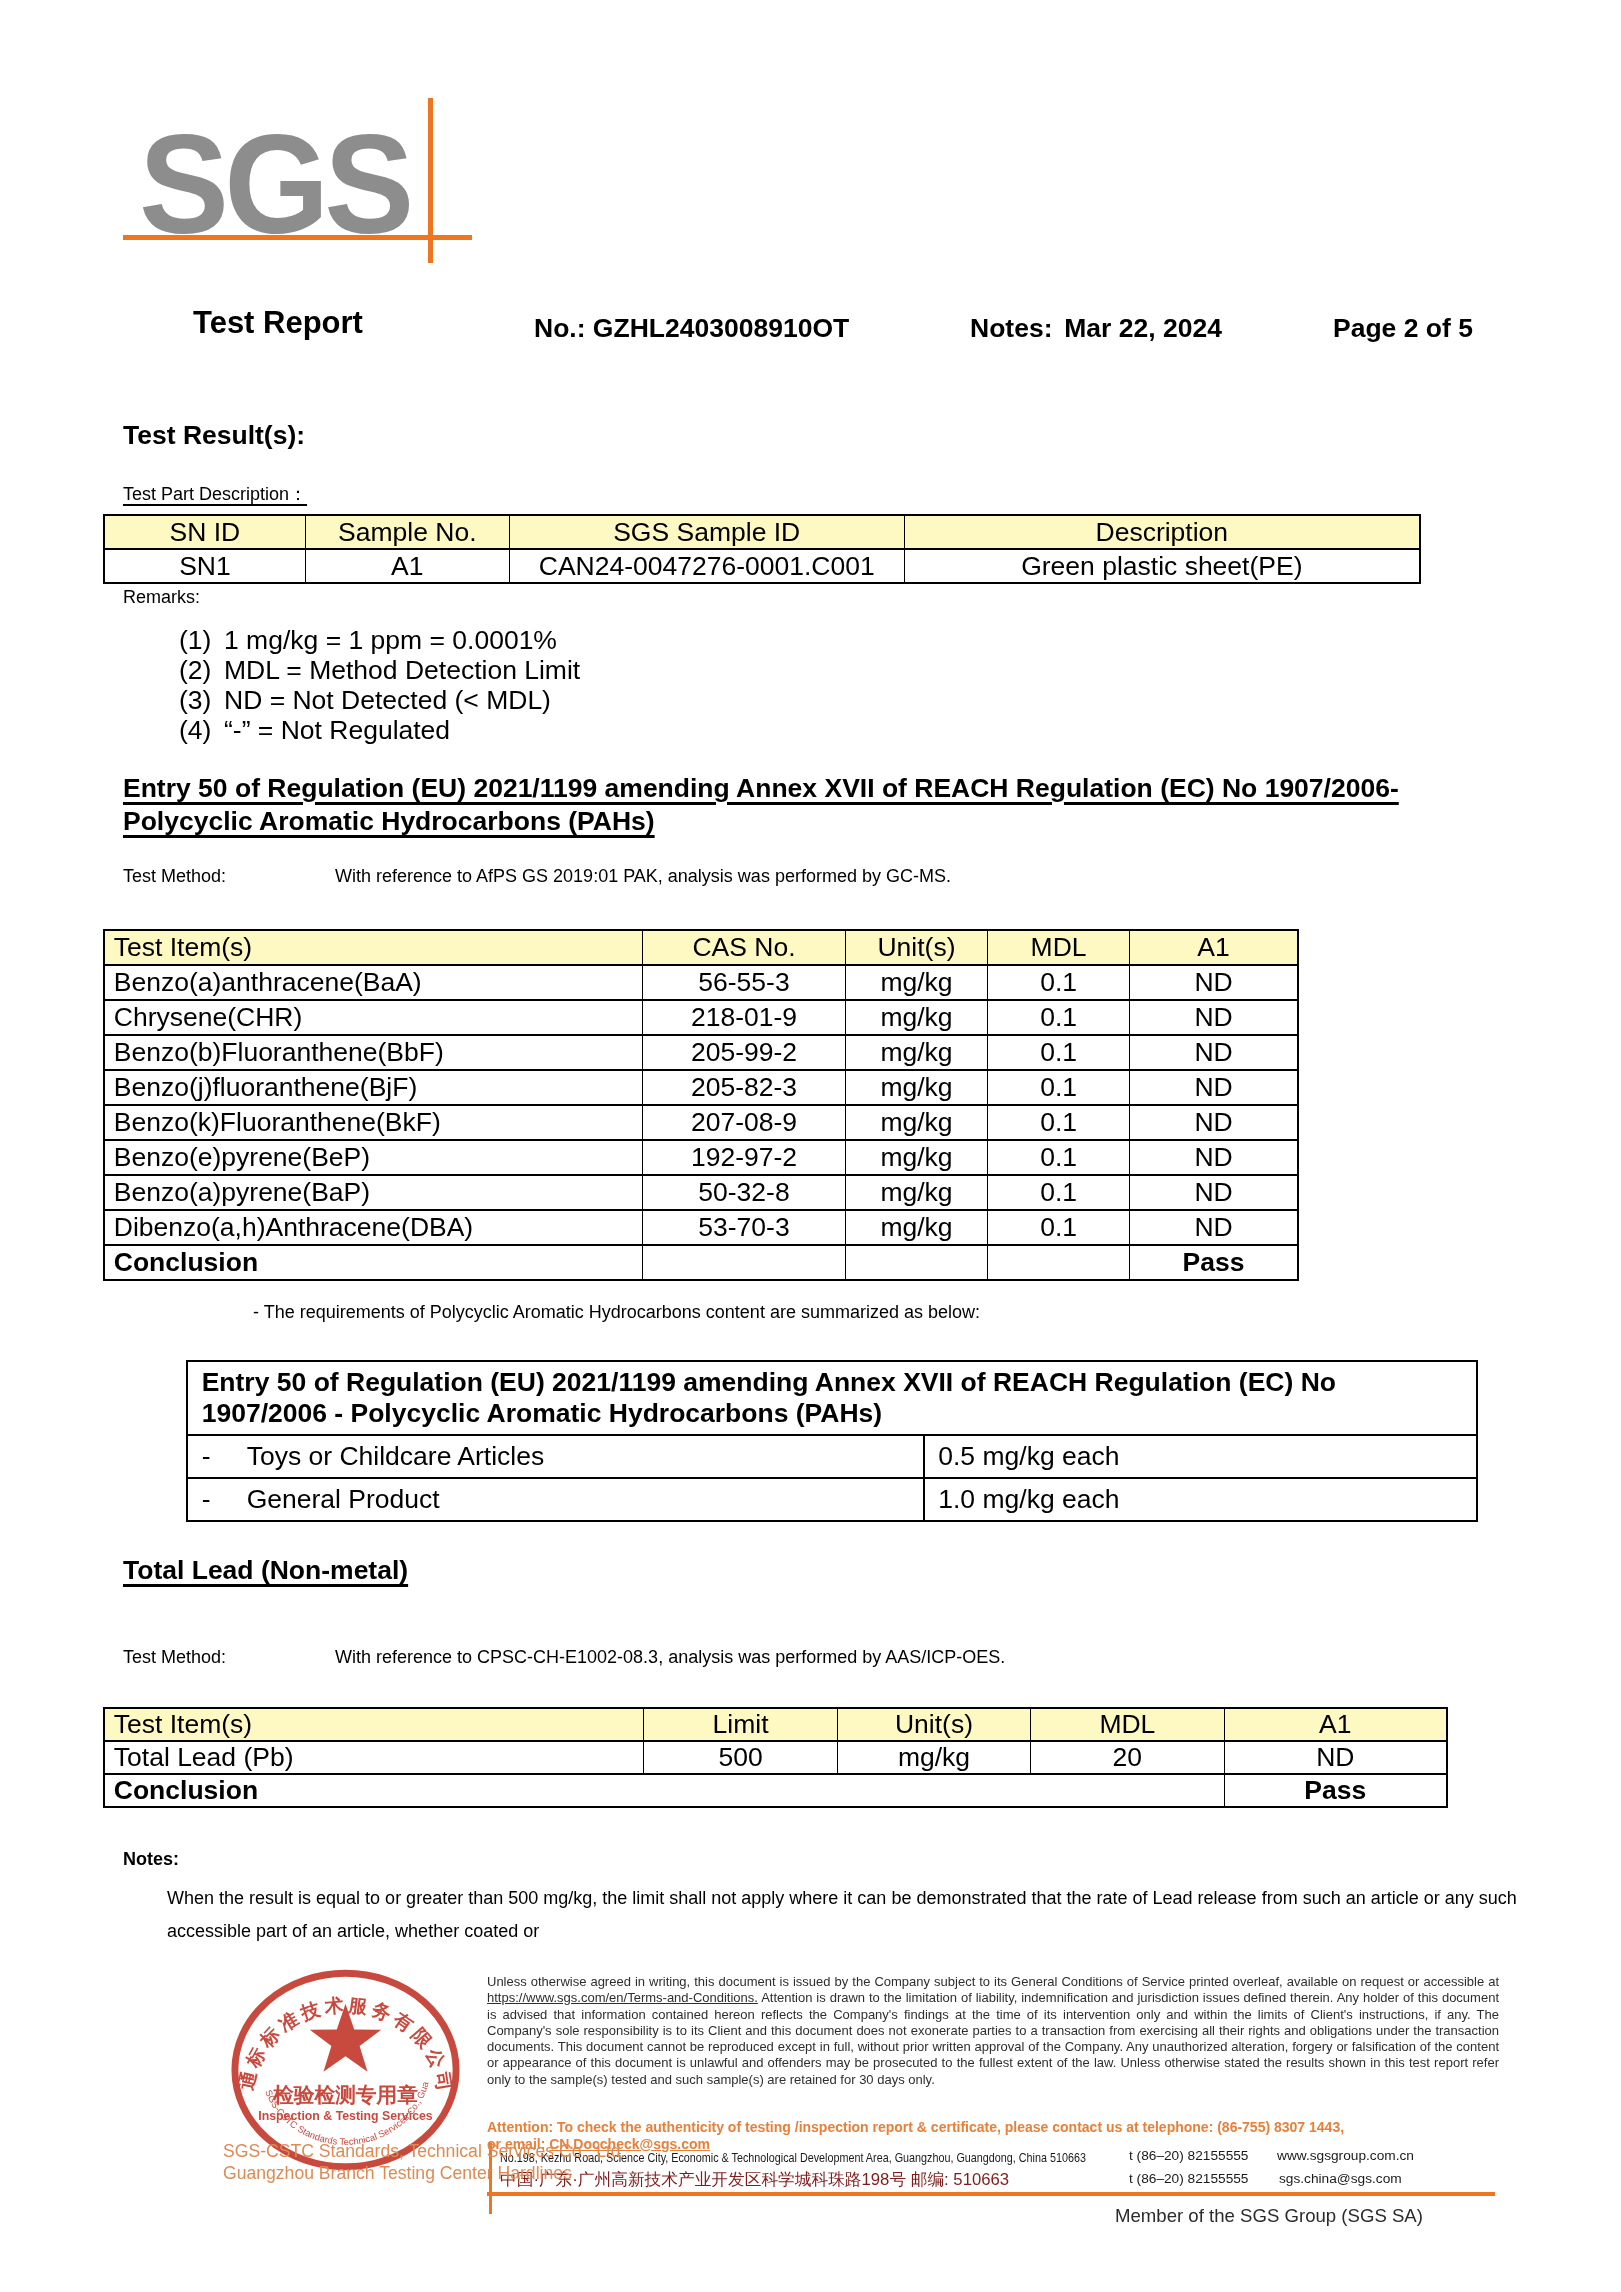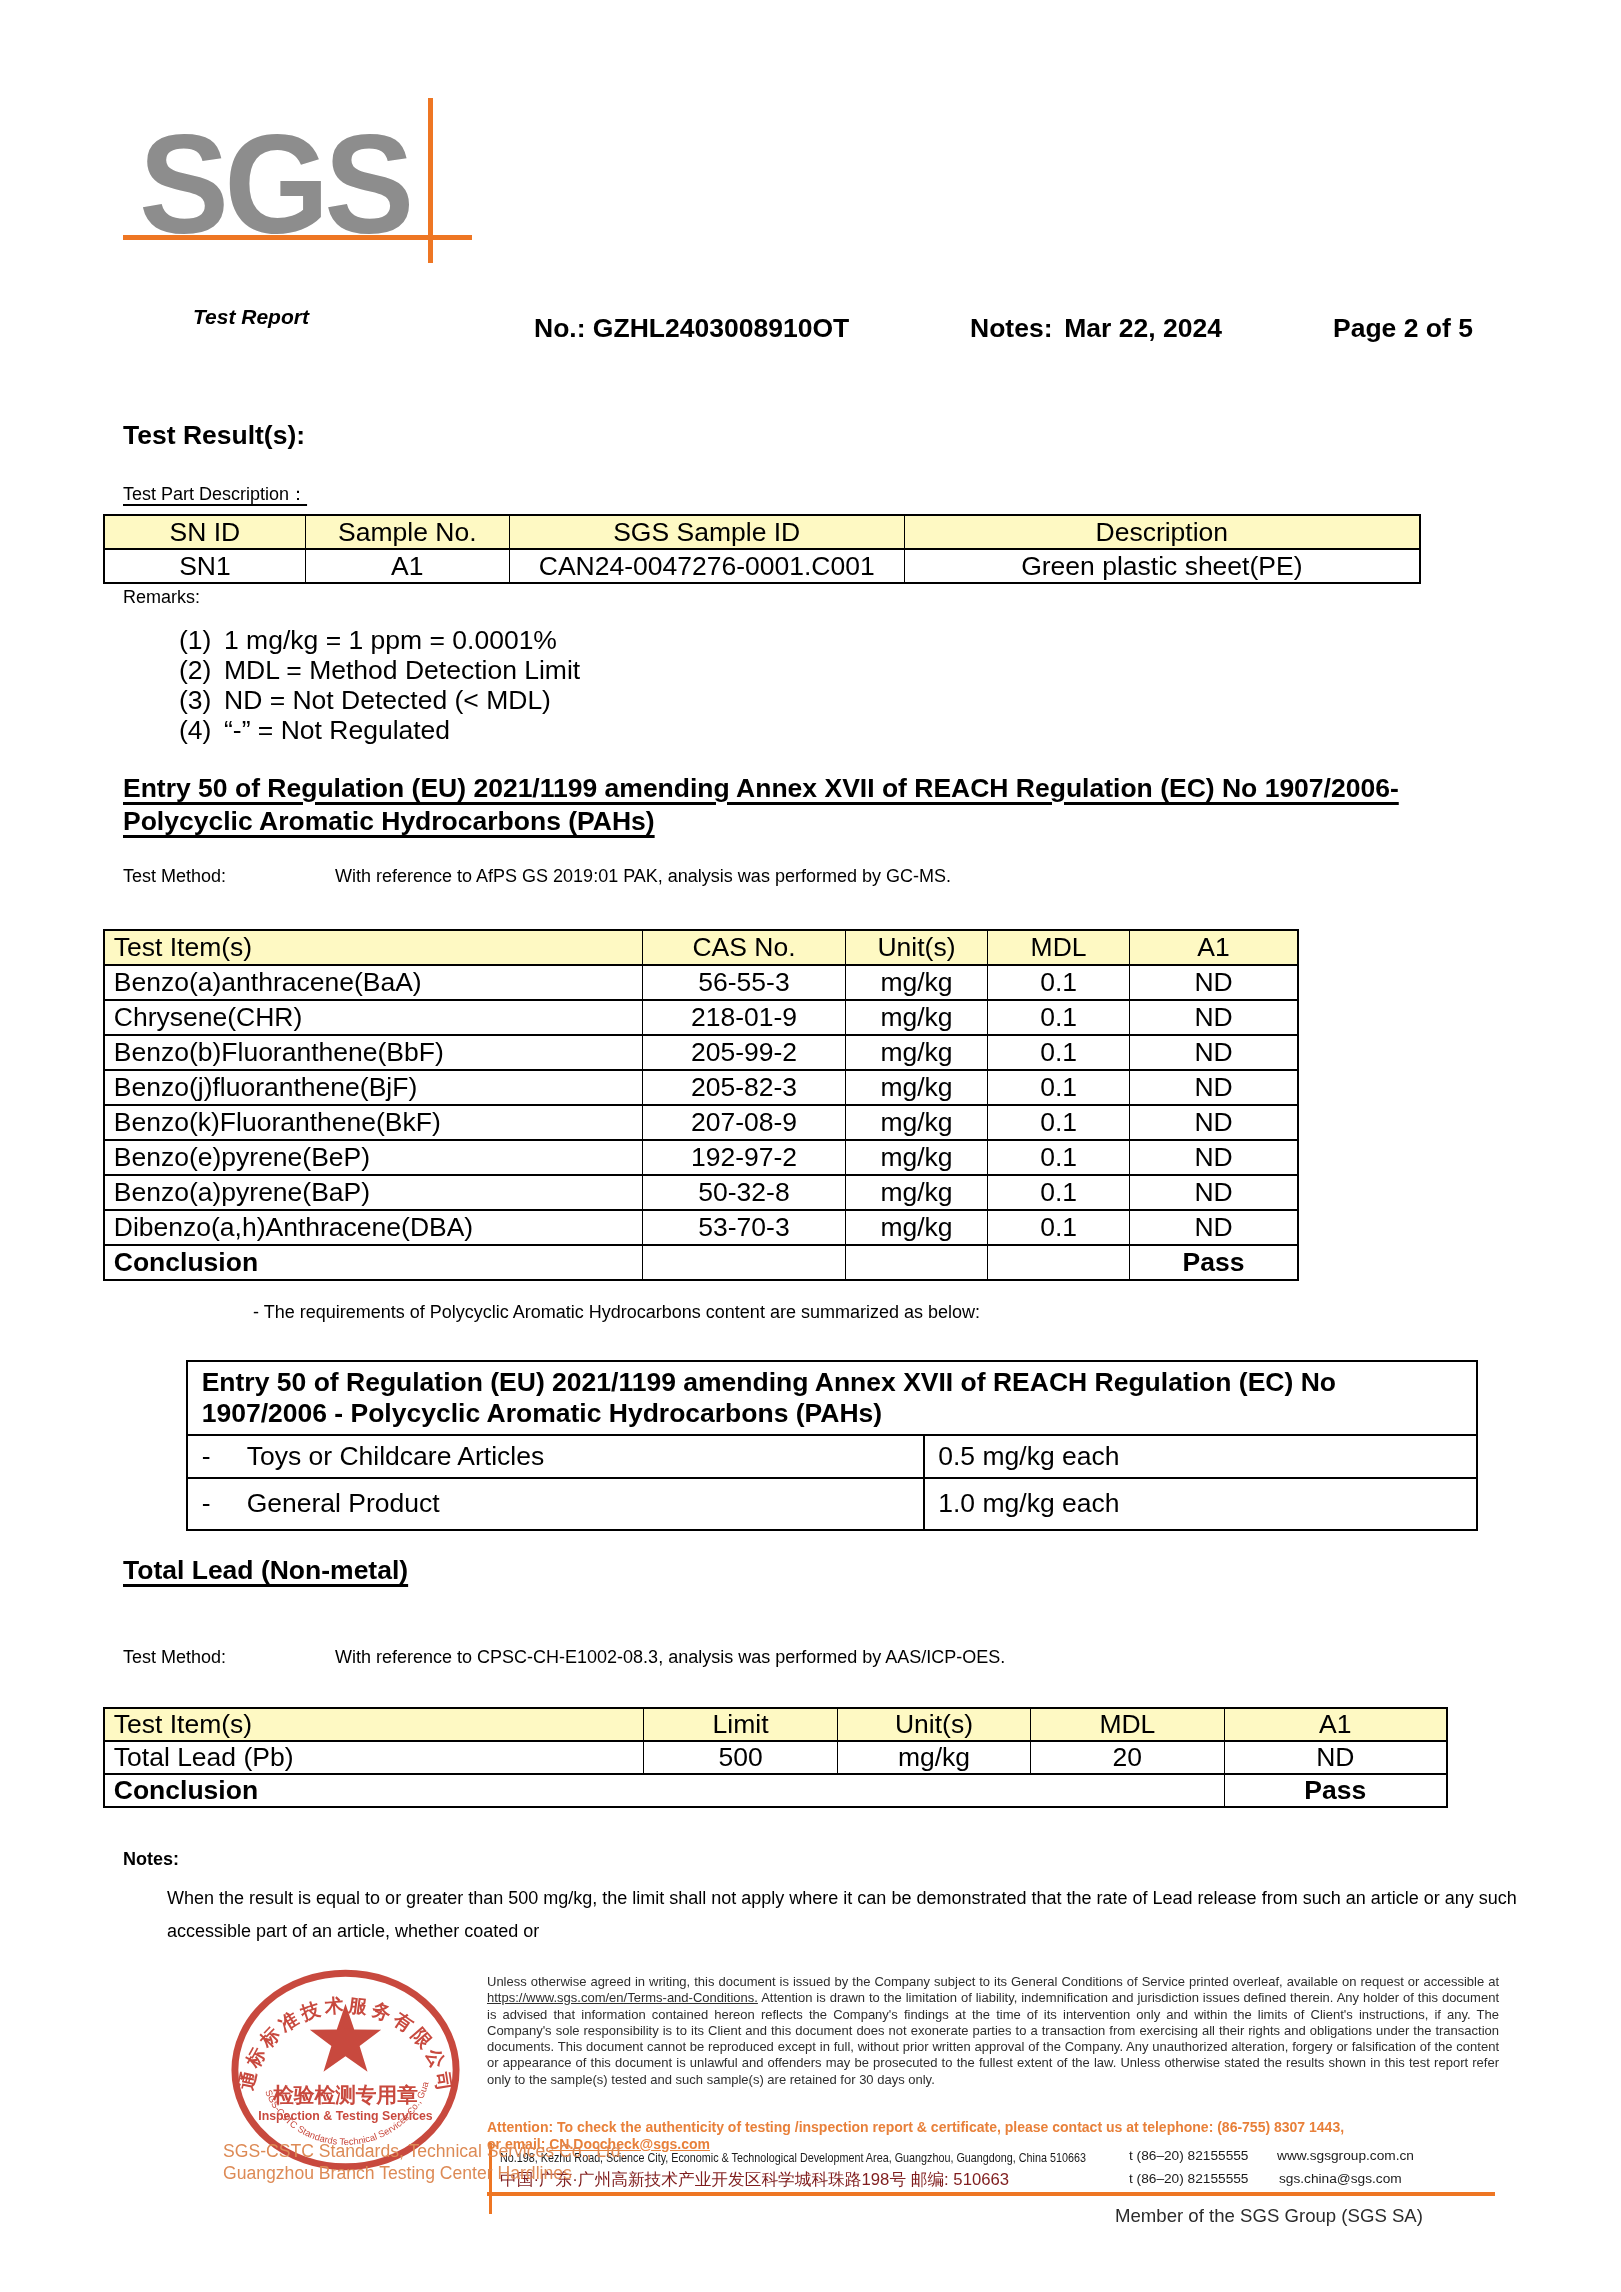--- a/index.html
+++ b/index.html
@@ -6,21 +6,21 @@
   #page{
     position:relative;width:1621px;height:2293px;background:#fff;overflow:hidden;
     font-family:"Liberation Sans","DejaVu Sans",sans-serif;color:#000;
   }
   .abs{position:absolute;}
   
   .logo-text{font-size:135px;font-weight:bold;color:#8d8d8d;letter-spacing:-4.9px;line-height:1;transform:scaleY(1.04);transform-origin:top left;}
   .logo-hline{background:#ee7623;height:4.9px;}
   .logo-vline{background:#ee7623;width:4.9px;}
   
-  .doc-title{font-size:21px;font-weight:bold;font-style:italic;}
+  .doc-title{font-size:31px;font-weight:bold;}
   .hdr{font-size:26.5px;font-weight:bold;white-space:nowrap;}
   .hdr .lbl{margin-right:11.8px;}
   
   .b27{font-size:18px;}
   .bold{font-weight:bold;}
   .section-title{font-size:26.5px;font-weight:bold;}
   .underline{text-decoration:underline;text-decoration-thickness:2px;text-underline-offset:3.9px;}
   .heading-line{font-size:26.5px;font-weight:bold;line-height:33px;white-space:nowrap;}
   .heading-line span{text-decoration:underline;text-decoration-thickness:2.5px;text-underline-offset:4.9px;}
   .remark-row{line-height:30px;font-size:26.5px;white-space:nowrap;}
@@ -206,21 +206,21 @@
         <col style="width:42.9%">
       </colgroup>
     <tbody>
       <tr>
         <td colspan="2" class="sum-title">Entry 50 of Regulation (EU) 2021/1199 amending Annex XVII of REACH Regulation (EC) No 1907/2006 - Polycyclic Aromatic Hydrocarbons (PAHs)</td>
       </tr>
       <tr style="height:43px;">
         <td><span class="sum-dash">-</span><span>Toys or Childcare Articles</span></td>
         <td>0.5 mg/kg each</td>
       </tr>
-      <tr style="height:52px;">
+      <tr style="height:43px;">
         <td><span class="sum-dash">-</span><span>General Product</span></td>
         <td>1.0 mg/kg each</td>
       </tr>
     </tbody>
   </table>
 
   <div class="abs" style="left:123px;top:1554px;">
     <div class="heading-line"><span>Total Lead (Non-metal)</span></div>
   </div>
 

